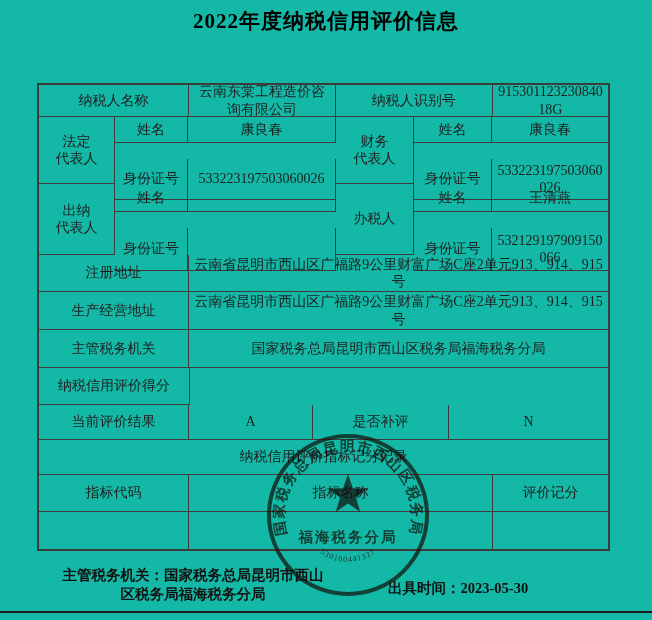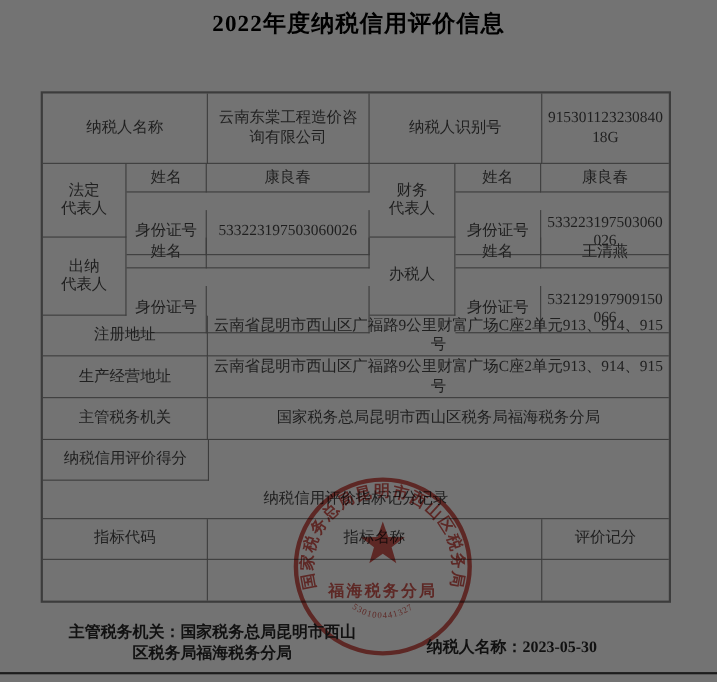--- a/index.html
+++ b/index.html
@@ -1,17 +1,17 @@
 <!DOCTYPE html>
 <html><head>
 <meta charset="utf-8">
 <style>
   html,body{margin:0;padding:0;background:#ffffff;}
   #screen{
-    position:relative;width:652px;height:620px;background:#737373;overflow:hidden;
+    position:relative;width:652px;height:620px;background:#14b8a6;overflow:hidden;
     font-family:"Liberation Serif","DejaVu Serif",serif;color:#1f1f1f;
   }
   .page-title{
     position:absolute;left:0;top:7px;width:652px;text-align:center;
     font-size:21px;font-weight:bold;color:#000;letter-spacing:1px;
   }
   .doc-table{
     position:absolute;left:37px;top:83px;width:573px;
     border:2px solid #3c3c3c;box-sizing:border-box;background:transparent;
   }
@@ -50,21 +50,21 @@
 </style>
 </head>
 <body>
 
 <div id="screen">
 
   <div class="page-title">2022年度纳税信用评价信息</div>
 
   <div class="doc-table">
 
-    <div class="tr" style="height:64px">
+    <div class="tr" style="height:32px">
       <div class="td wAB">纳税人名称</div>
       <div class="td wC">云南东棠工程造价咨询有限公司</div>
       <div class="td wDE">纳税人识别号</div>
       <div class="td wF last">91530112323084018G</div>
     </div>
 
     <div class="tr" style="height:67px">
       <div class="td wA">法定
 代表人</div>
       <div class="stack" style="width:221px">
@@ -129,20 +129,26 @@
 
     <div class="tr" style="height:38px">
       <div class="td wAB">主管税务机关</div>
       <div class="td wRest last">国家税务总局昆明市西山区税务局福海税务分局</div>
     </div>
 
     <div class="tr" style="height:37px">
       <div class="td wAB">纳税信用评价得分</div>
     </div>
 
+    <div class="tr" style="height:35px">
+      <div class="td wAB">当前评价结果</div>
+      <div class="td wA2">A</div>
+      <div class="td wB2">是否补评</div>
+      <div class="td wC2 last">N</div>
+    </div>
 
     <div class="tr" style="height:35px">
       <div class="td wFull last">纳税信用评价指标记分记录</div>
     </div>
 
     <div class="tr" style="height:37px">
       <div class="td wAB">指标代码</div>
       <div class="td wName">指标名称</div>
       <div class="td wF last">评价记分</div>
     </div>
@@ -167,17 +173,17 @@
     <polygon points="95,54 99.9,68.2 115,68.5 103,77.6 107.3,92 95,83.4 82.7,92 87,77.6 75,68.5 90.1,68.2" fill="#c9413a"></polygon>
     <text x="95" y="122" text-anchor="middle" font-size="14.5" letter-spacing="2" font-weight="bold" font-family="Liberation Serif, DejaVu Serif, serif" fill="#c9413a">福海税务分局</text>
     <text font-size="8" letter-spacing="1" font-family="Liberation Serif, DejaVu Serif, serif" fill="#c9413a">
       <textPath href="#arcBottom" startOffset="50%" text-anchor="middle">530100441327</textPath>
     </text>
   </svg>
 
   <div class="footer-left">主管税务机关：国家税务总局昆明市西山
 区税务局福海税务分局</div>
 
-  <div class="footer-right"><span>纳税人名称：</span><span>2023-05-30</span></div>
+  <div class="footer-right"><span>出具时间：</span><span>2023-05-30</span></div>
 
   <div class="bottom-rule"></div>
 
 </div>
 
 </body></html>

